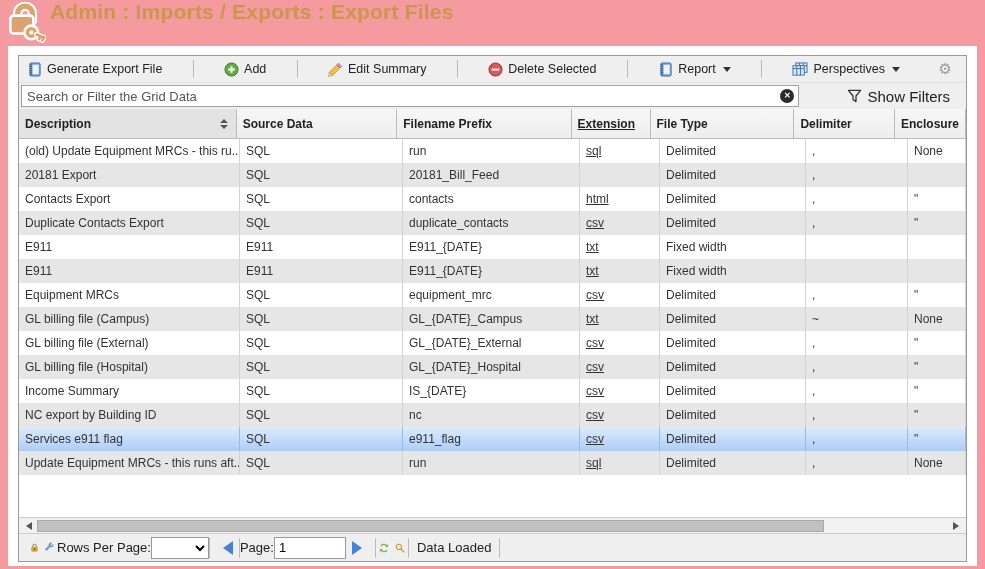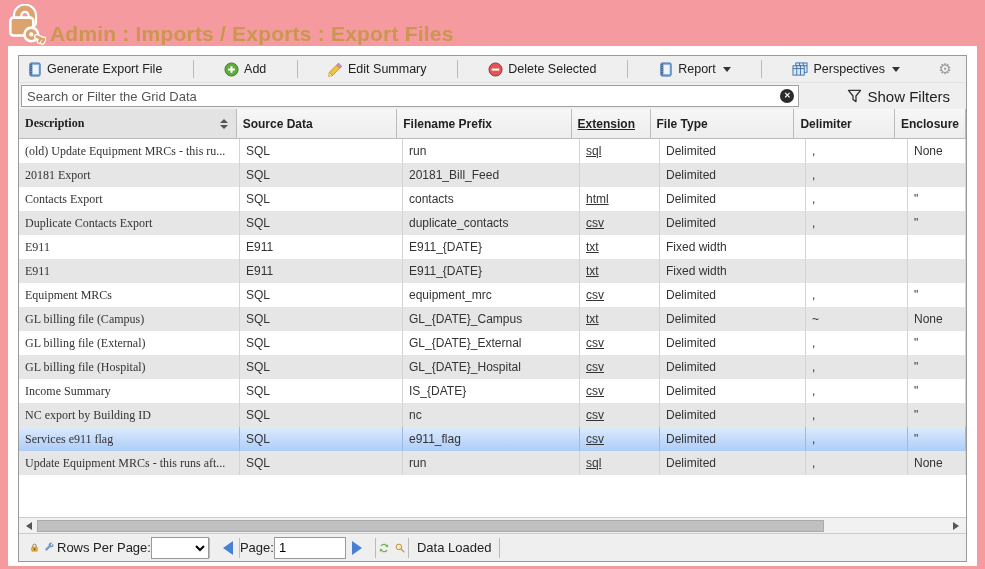--- a/index.html
+++ b/index.html
@@ -1,20 +1,20 @@
 <!DOCTYPE html>
 <html><head>
 <meta charset="utf-8">
 <style>
   * { margin:0; padding:0; box-sizing:border-box; }
   html,body { width:985px; height:569px; overflow:hidden; }
   body { background:#f59a9e; font-family:"Liberation Sans", sans-serif; position:relative; }
 
   
-  .titlebar { height:46px; display:flex; align-items:flex-end; padding-left:4px; }
+  .titlebar { height:46px; display:flex; align-items:flex-start; padding-left:4px; }
   .titlebar .app-icon { width:42px; height:42px; margin-top:2px; }
   .titlebar h1 { font-size:21px; font-weight:bold; color:#cb9750; margin-left:4px;
                  letter-spacing:.2px; }
 
   
   .page { position:absolute; left:8px; right:8px; top:46px; bottom:3px; background:#fff; }
 
   
   .panel { position:absolute; left:10px; right:10px; top:9px; height:507px;
            border:1px solid #999; background:#fff; display:flex; flex-direction:column; }
@@ -55,21 +55,21 @@
 
   
   .gbody { flex:1; overflow:hidden; background:#fff; }
   .grow { height:24px; display:flex; cursor:pointer; }
   .grow.alt { background:#e6e6e6; }
   .grow.sel { background:linear-gradient(#dcebfe,#aecdf7); }
   .cell { padding:0 6px; font-size:12px; color:#333; line-height:24px; white-space:nowrap;
           overflow:hidden; border-right:1px solid #d4d4d4; }
   .grow.sel .cell { border-right-color:#9db9e0; }
 
-  .c0{width:221px;font-family:Liberation Serif, serif;} .c1{width:163px;} .c2{width:177px;} .c3{width:80px;text-decoration:underline;}
+  .c0{width:221px;} .c1{width:163px;} .c2{width:177px;} .c3{width:80px;text-decoration:underline;}
   .c4{width:146px;} .c5{width:102px;} .c6{flex:1;}
 
   
   .hscroll { height:16px; background:#f1f1f1; border-top:1px solid #ccc; display:flex; align-items:center; }
   .sb-arrow { width:16px; height:16px; display:flex; align-items:center; justify-content:center; cursor:pointer; }
   .sb-arrow i { width:0; height:0; border:4px solid transparent; }
   .sb-arrow.left i { border-right:6px solid #555; }
   .sb-arrow.right i { border-left:6px solid #555; }
   .sb-track { flex:1; height:16px; position:relative; }
   .sb-thumb { position:absolute; left:2px; top:2px; height:12px; width:86%;

